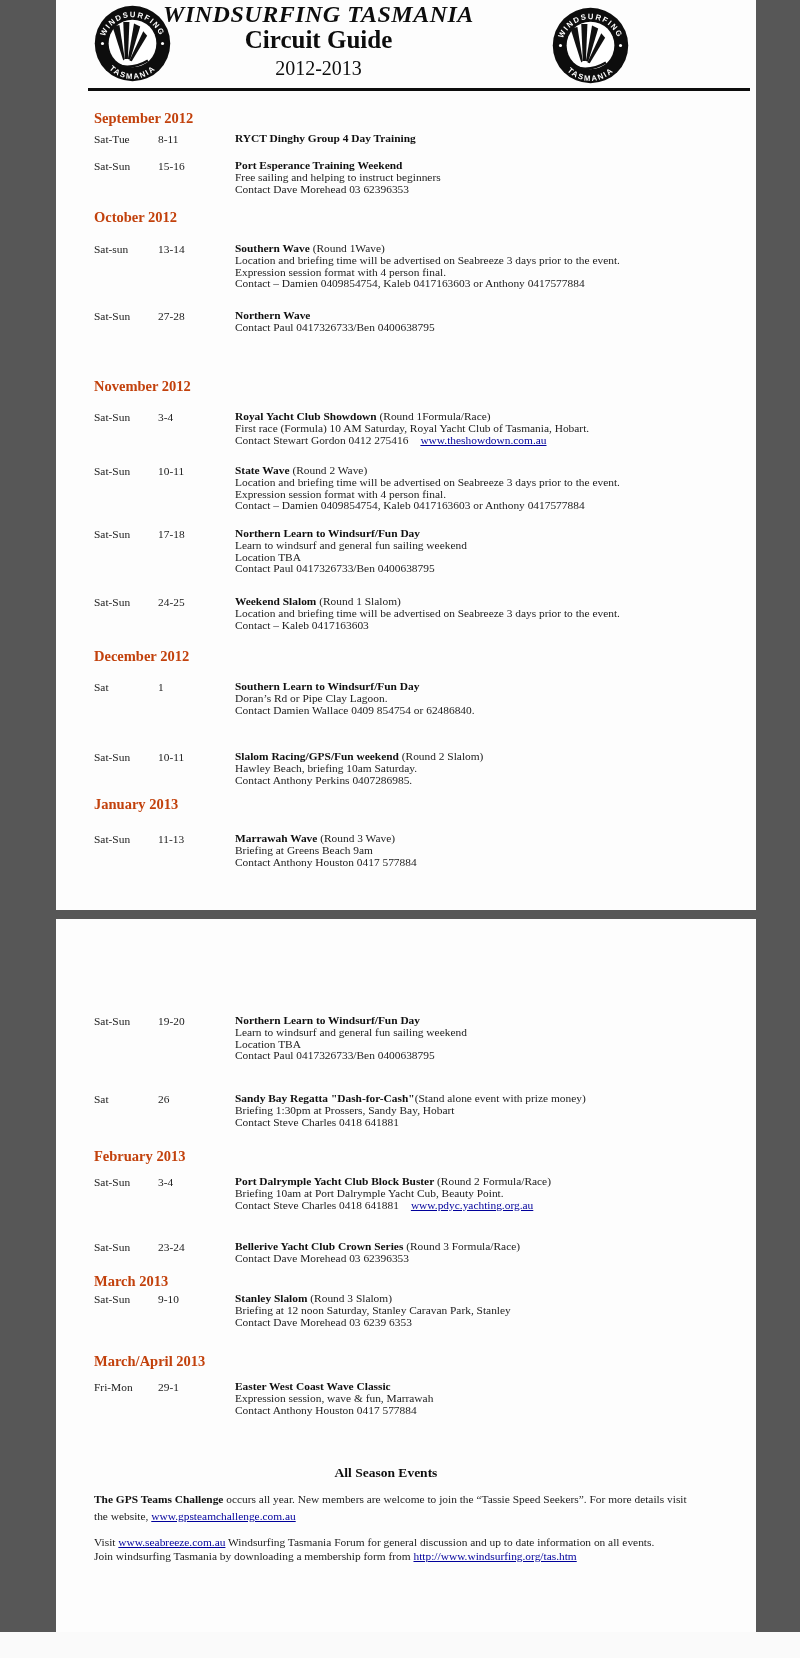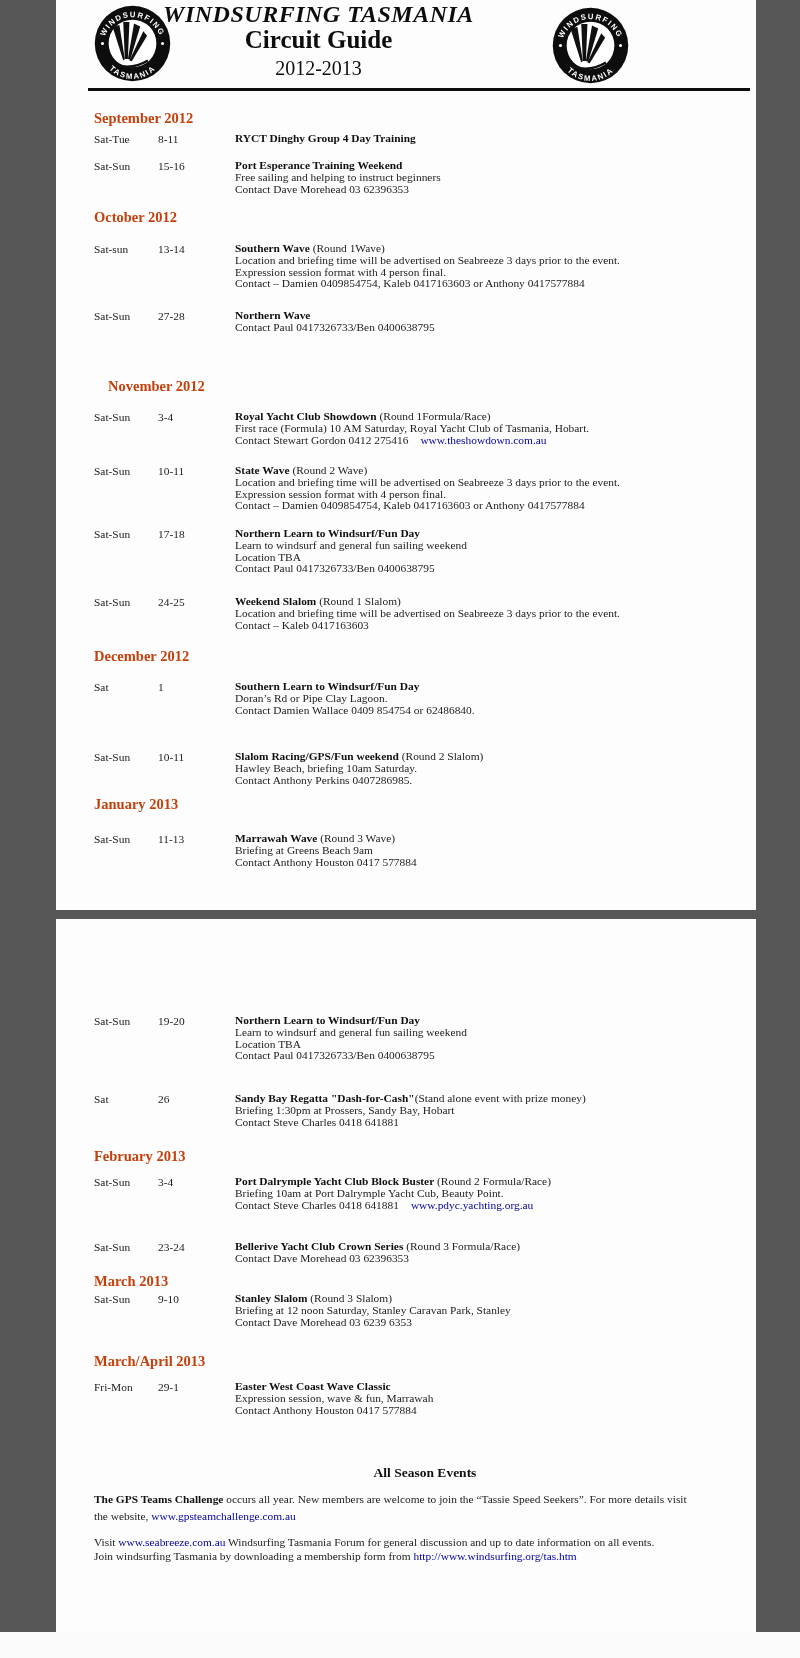--- a/index.html
+++ b/index.html
@@ -36,21 +36,21 @@
     font-size:14.5px;font-weight:bold;color:#c2410c;
     white-space:nowrap;
   }
   .event-row{position:absolute;left:0;width:100%;}
   .col-days{position:absolute;left:38px;top:0;font-size:11.4px;color:#212121;white-space:nowrap;}
   .col-dates{position:absolute;left:102px;top:0;font-size:11.4px;color:#212121;white-space:nowrap;}
   .col-event{position:absolute;left:179px;top:0;width:510px;font-size:11.4px;color:#212121;}
   .event-line{line-height:11.8px;white-space:nowrap;}
   .seg-b{font-weight:bold;color:#101010;}
   .seg-n{color:#212121;}
-  .lnk{color:#00009b;cursor:pointer;margin-top:16px;}
+  .lnk{color:#00009b;text-decoration:underline;cursor:pointer;margin-top:16px;}
   .lnk.gap{margin-left:12px;}
   
   .as-heading{
     position:absolute;left:0;width:660px;text-align:center;
     font-size:13.5px;font-weight:bold;color:#101010;white-space:nowrap;
   }
   .para{position:absolute;left:38px;width:662px;font-size:11.4px;color:#212121;}
   .para .event-line{white-space:nowrap;}
 </style>
 </head>
@@ -144,21 +144,21 @@
         </div>
       </div>
       <div class="event-row" style="top: 310px;">
         <span class="col-days">Sat-Sun</span>
         <span class="col-dates">27-28</span>
         <div class="col-event">
           <div class="event-line"><span class="seg-b">Northern Wave</span></div>
           <div class="event-line"><span class="seg-n">Contact Paul 0417326733/Ben 0400638795</span></div>
         </div>
       </div>
-      <div class="month-heading" style="top: 378px; margin-left: 14px;">November 2012</div>
+      <div class="month-heading" style="top: 378px;">November 2012</div>
       <div class="event-row" style="top: 411px;">
         <span class="col-days">Sat-Sun</span>
         <span class="col-dates">3-4</span>
         <div class="col-event">
           <div class="event-line"><span class="seg-b">Royal Yacht Club Showdown</span><span class="seg-n"> (Round 1Formula/Race)</span></div>
           <div class="event-line"><span class="seg-n">First race (Formula) 10 AM Saturday, Royal Yacht Club of Tasmania, Hobart.</span></div>
           <div class="event-line"><span class="seg-n">Contact Stewart Gordon 0412 275416</span><span class="lnk gap">www.theshowdown.com.au</span></div>
         </div>
       </div>
       <div class="event-row" style="top: 465px;">
@@ -274,21 +274,21 @@
       <div class="month-heading" style="top: 434px;">March/April 2013</div>
       <div class="event-row" style="top: 462px;">
         <span class="col-days">Fri-Mon</span>
         <span class="col-dates">29-1</span>
         <div class="col-event">
           <div class="event-line"><span class="seg-b">Easter West Coast Wave Classic</span></div>
           <div class="event-line"><span class="seg-n">Expression session, wave &amp; fun, Marrawah</span></div>
           <div class="event-line"><span class="seg-n">Contact Anthony Houston 0417 577884</span></div>
         </div>
       </div>
-      <div class="as-heading" style="top: 546px; padding-left: 39px;">All Season Events</div>
+      <div class="as-heading" style="top: 546px;">All Season Events</div>
       <div class="para" style="top: 572px;">
         <div class="event-line" style="line-height: 17px;"><span class="seg-b">The GPS Teams Challenge</span><span class="seg-n"> occurs all year. New members are welcome to join the “Tassie Speed Seekers”. For more details visit</span></div>
         <div class="event-line" style="line-height: 17px;"><span class="seg-n">the website, </span><span class="lnk">www.gpsteamchallenge.com.au</span></div>
       </div>
       <div class="para" style="top: 616px;">
         <div class="event-line" style="line-height: 14px;"><span class="seg-n">Visit </span><span class="lnk">www.seabreeze.com.au</span><span class="seg-n"> Windsurfing Tasmania Forum for general discussion and up to date information on all events.</span></div>
         <div class="event-line" style="line-height: 14px;"><span class="seg-n">Join windsurfing Tasmania by downloading a membership form from </span><span class="lnk">http://www.windsurfing.org/tas.htm</span></div>
       </div>
     </div>
 </div>

